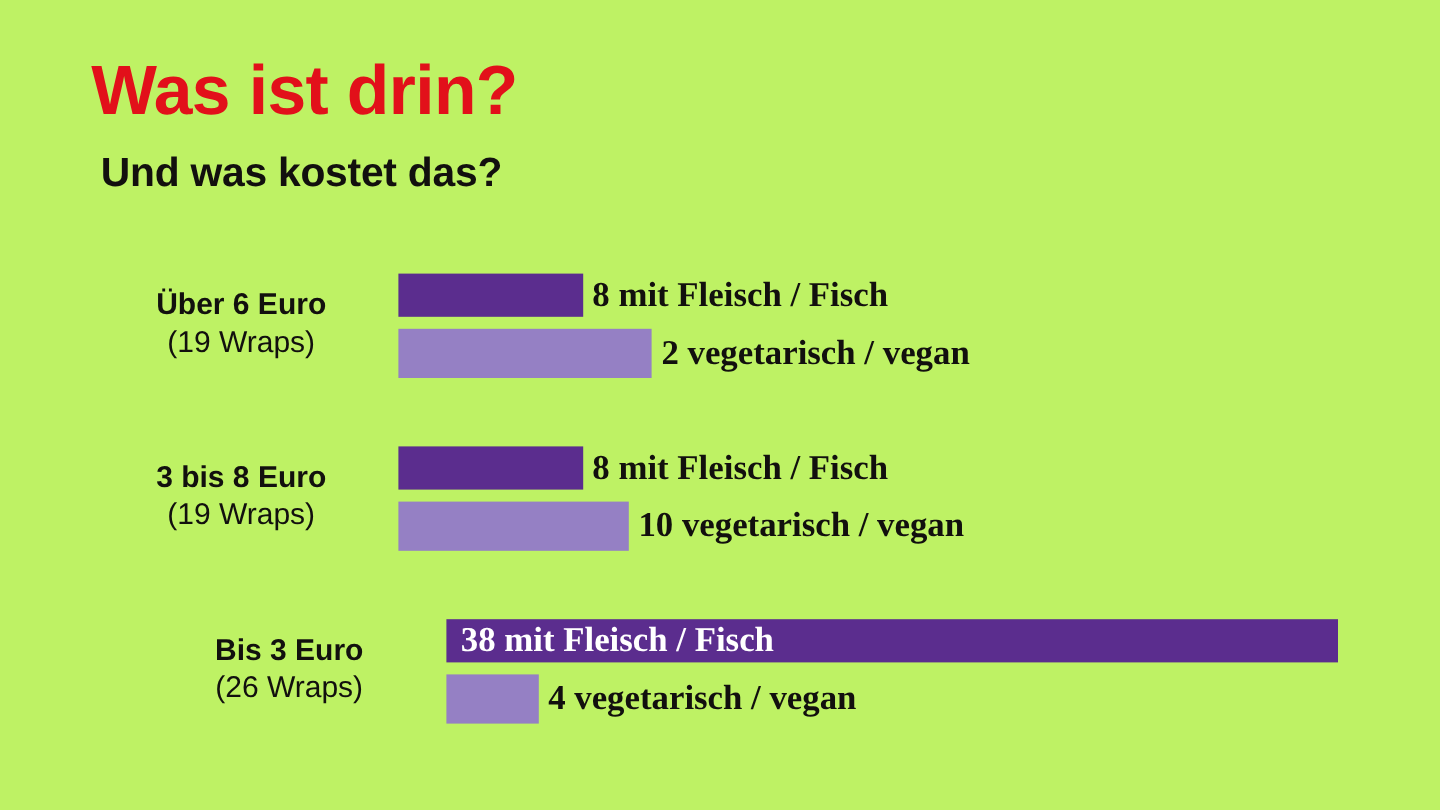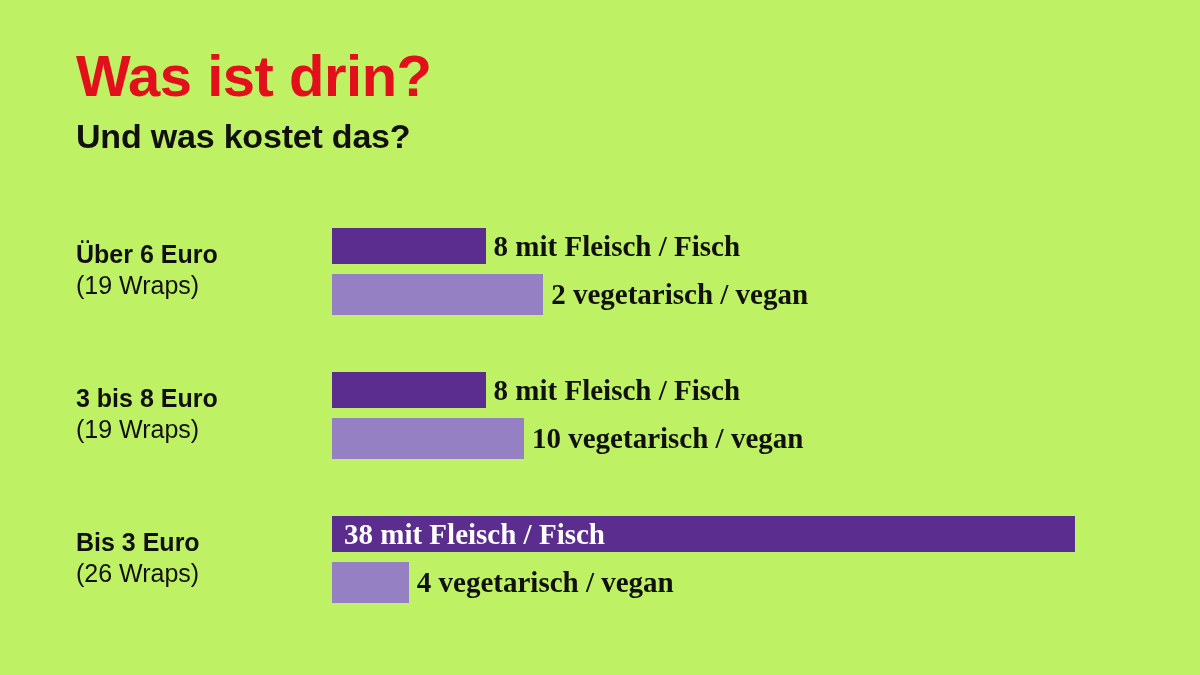--- a/index.html
+++ b/index.html
@@ -33,44 +33,46 @@
   .headline {
     margin: 0;
     font-size: 58px;
     line-height: 1.02;
     font-weight: bold;
     letter-spacing: -0.5px;
     color: #e2101a;
     white-space: nowrap;
   }
   .subhead {
-    margin: 0;
+    margin: 8px;
     padding-top: 14px;
     font-size: 34px;
     line-height: 1.05;
     font-weight: bold;
     letter-spacing: -0.2px;
     color: #12100e;
     white-space: nowrap;
   }
 
   
   .chart {
     position: absolute;
     left: 0;
     top: 228px;
     width: 1200px;
   }
   .group {
     position: relative;
     height: 100px;
     margin-bottom: 44px;
+    text-align: center;
   }
   .group:last-child {
     margin-bottom: 0;
+    margin-left: 40px;
   }
 
   .group-label {
     position: absolute;
     left: 76px;
     top: 12px;
     width: 250px;
   }
   .group-label .cat {
     display: block;

